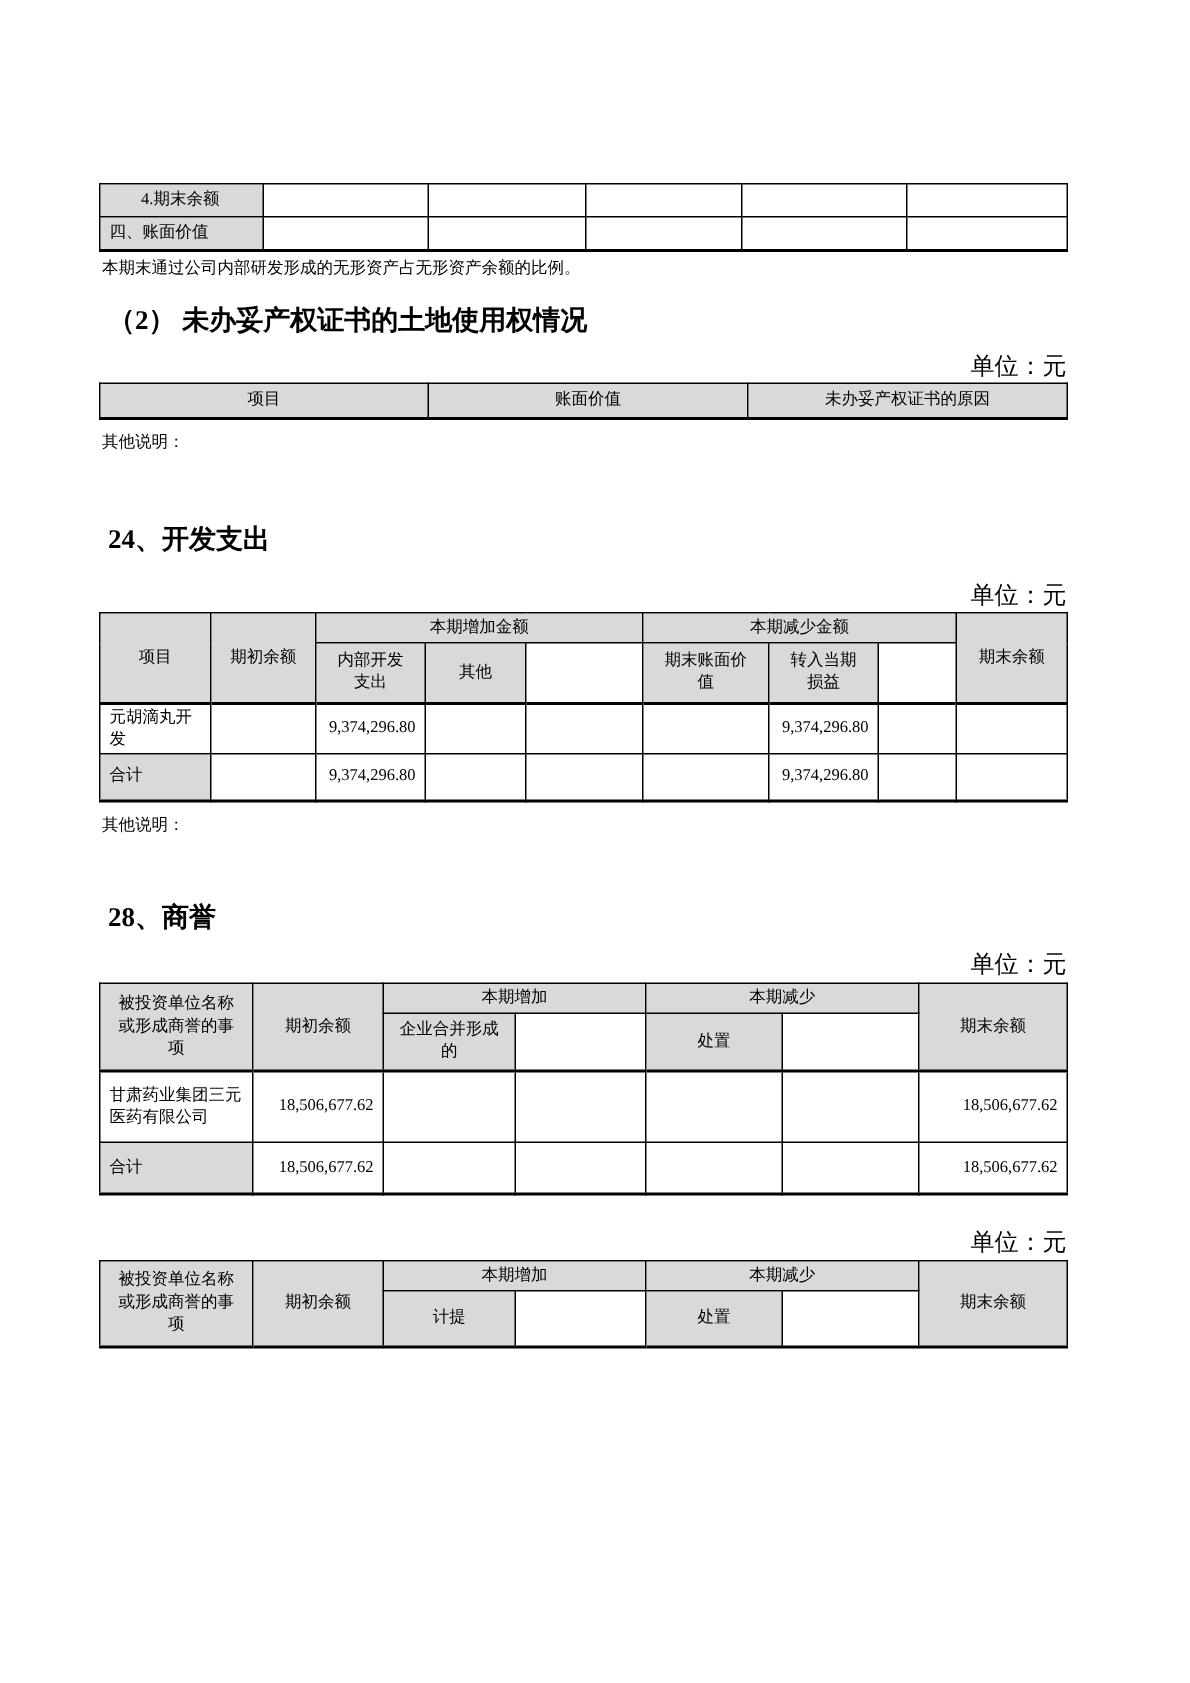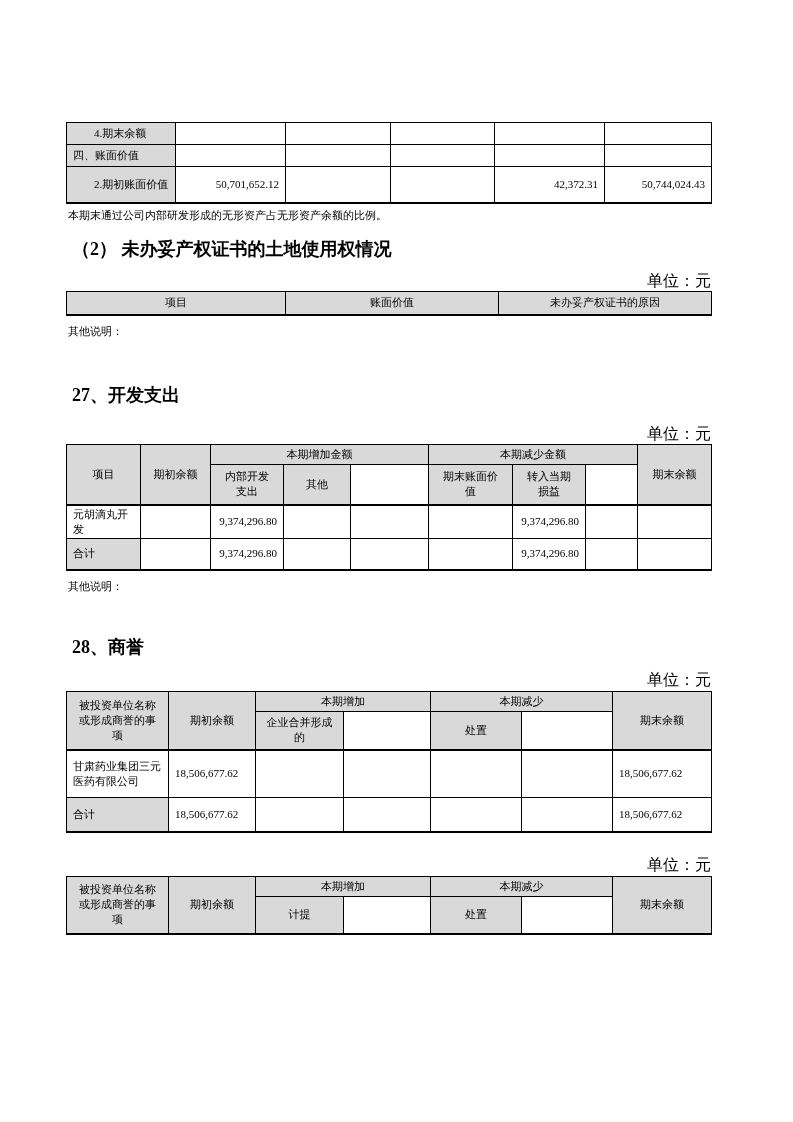--- a/index.html
+++ b/index.html
@@ -8,21 +8,21 @@
   .content{position:absolute;left:66px;top:97px;width:645px;margin-top:25px;}
   table.t{border-collapse:collapse;table-layout:fixed;width:645px;font-size:11px;line-height:15px;
           border-bottom:2px solid #000;}
   table.t td, table.t th{border:1px solid #000;vertical-align:middle;padding:1px 6px;overflow:hidden;}
   table.t th{font-weight:normal;text-align:center;padding:1px 10px;}
   .g{background:#d9d9d9;}
   .hb{border-bottom-width:2px !important;}
   .lbl{text-align:left;padding:1px 12px 1px 6px;}
   .ind{text-indent:21px;}
   .num{text-align:right;word-break:break-all;padding:1px 10px 1px 4px;}
-  .numg{text-align:left;word-break:break-all;padding:1px 14px 1px 10px;}
+  .numg{text-align:right;word-break:break-all;padding:1px 14px 1px 10px;}
   .note{font-size:11px;line-height:16px;margin:3px 0 0 2px;}
   .heading{font-size:18px;font-weight:bold;line-height:17px;margin-left:6px;}
   .unit{font-size:16px;line-height:15px;text-align:right;}
 </style>
 </head>
 <body>
 
 <div class="page">
   <div class="content">
 
@@ -45,28 +45,20 @@
           <td class="num"></td>
         </tr>
         <tr style="height:22px">
           <td class="g lbl">四、账面价值</td>
           <td class="num"></td>
           <td class="num"></td>
           <td class="num"></td>
           <td class="num"></td>
           <td class="num"></td>
         </tr>
-        <tr style="height:36px">
-          <td class="g lbl ind">2.期初账面价值</td>
-          <td class="num">50,701,652.12</td>
-          <td class="num"></td>
-          <td class="num"></td>
-          <td class="num">42,372.31</td>
-          <td class="num">50,744,024.43</td>
-        </tr>
       </tbody>
     </table>
 
     <div class="note">本期末通过公司内部研发形成的无形资产占无形资产余额的比例。</div>
 
     <div class="heading" style="margin-top:18px">（2） 未办妥产权证书的土地使用权情况</div>
     <div class="unit" style="margin-top:15px;margin-bottom:3px">单位：元</div>
     <table class="t">
       <colgroup>
           <col style="width:219px">
@@ -76,21 +68,21 @@
       <tbody>
         <tr style="height:24px">
           <th class="g">项目</th>
           <th class="g">账面价值</th>
           <th class="g">未办妥产权证书的原因</th>
         </tr>
       </tbody>
     </table>
     <div class="note" style="margin-top:7px">其他说明：</div>
 
-    <div class="heading" style="margin-top:48px">27、开发支出</div>
+    <div class="heading" style="margin-top:48px">24、开发支出</div>
     <div class="unit" style="margin-top:22px;margin-bottom:3px">单位：元</div>
     <table class="t">
       <colgroup>
         <col style="width:74px">
           <col style="width:70px">
           <col style="width:73px">
           <col style="width:67px">
         <col style="width:78px">
           <col style="width:84px">
           <col style="width:73px">

